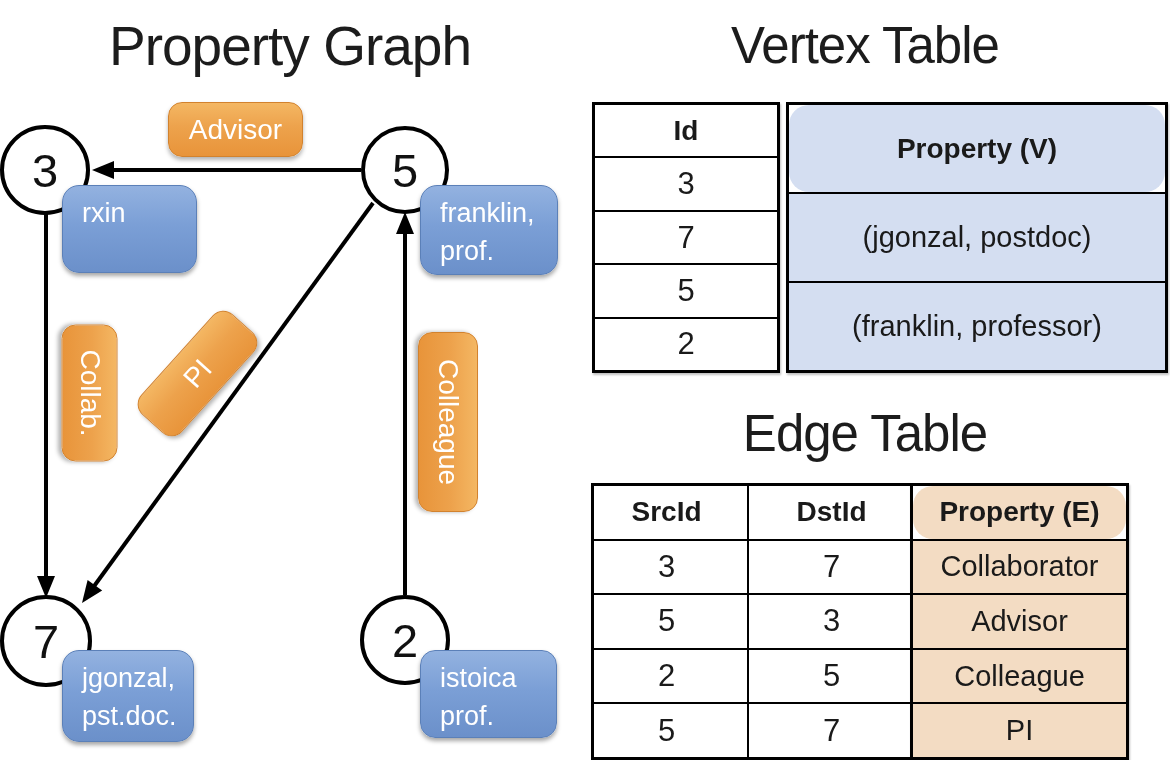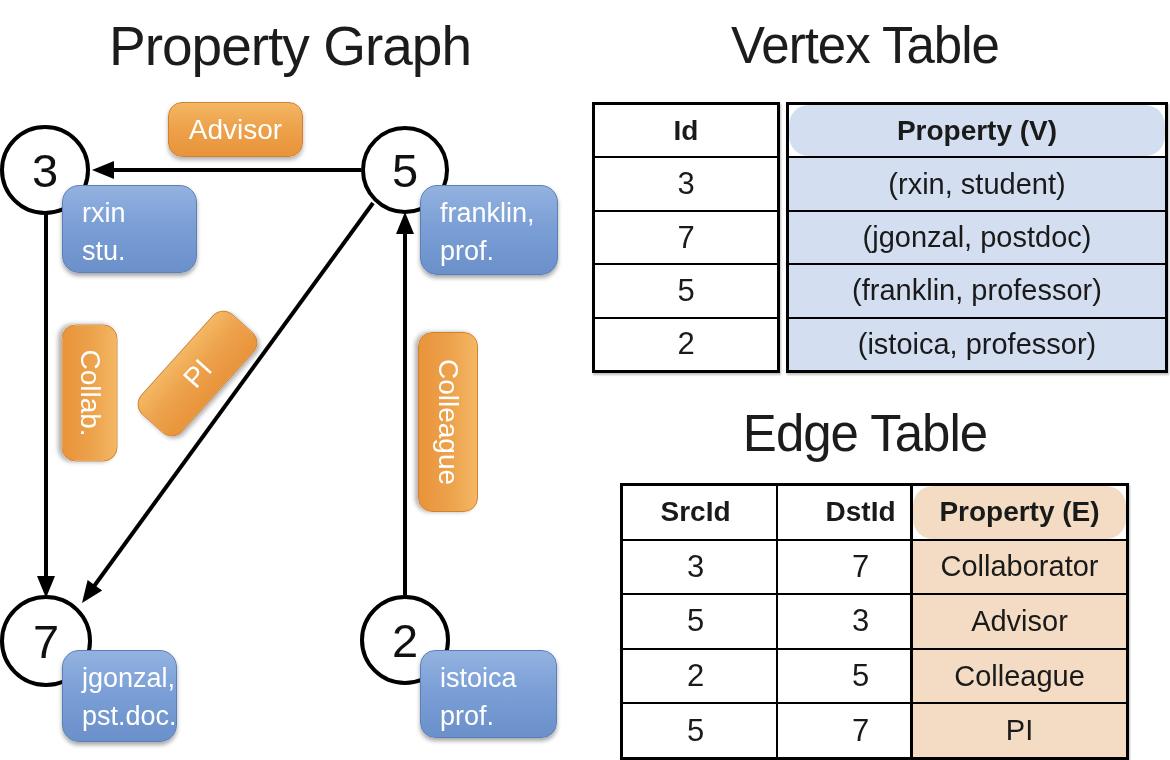--- a/index.html
+++ b/index.html
@@ -34,21 +34,21 @@
   .vbox {
     position:absolute; z-index:3; box-sizing:border-box;
     background:linear-gradient(180deg,#93b2e0 0%,#7b9fd6 45%,#6b90ca 100%);
     border:1.5px solid #5b80b8; border-radius:17px;
     color:#fff; font-size:27px; line-height:1.42;
     padding:8px 8px 0 19px;
     box-shadow:0 3px 4px rgba(0,0,0,0.35);
   }
   #vbox-rxin     { left:62px;  top:185px; width:135px; height:88px; }
   #vbox-franklin { left:420px; top:185px; width:138px; height:90px; }
-  #vbox-jgonzal  { left:62px;  top:650px; width:115px; height:92px; }
+  #vbox-jgonzal  { left:62px;  top:650px; width:132px; height:92px; }
   #vbox-istoica  { left:420px; top:650px; width:137px; height:88px;border-radius:15px; }
 
   .ebox {
     position:absolute; z-index:2; box-sizing:border-box;
     background:linear-gradient(180deg,#f4b763 0%,#eda24c 45%,#e8943a 100%);
     border:1.5px solid #d2822e; border-radius:14px;
     color:#fff; font-size:28px;
     display:flex; align-items:center; justify-content:center;
     box-shadow:0 3px 4px rgba(0,0,0,0.3);
   }
@@ -75,21 +75,21 @@
     box-sizing:border-box;
   }
   .tcell + .tcell { border-left:2.5px solid #000; }
   .w46 { width:46.5%; } .w54 { width:53.5%;margin-left:8px; }
   .bluefill { background:#d4def1; }
   .tanfill  { background:#f3dcc3; }
   .propcell { font-size:29px; }
 
   #vt-id   { left:592px; top:102px; width:188px; height:271px; }
   #vt-prop { left:786px; top:102px; width:382px; height:271px; }
-  #et-ids  { left:620px; top:483px; width:326px; height:277px; }
+  #et-ids  { left:591px; top:483px; width:326px; height:277px; }
   #et-prop { left:910px; top:483px; width:219px; height:277px; }
 </style>
 </head>
 <body>
 
 <div class="title" id="graph-title">Property Graph</div>
 
 <svg id="edges-svg" width="580" height="760" viewBox="0 0 580 760">
 
   <line x1="361" y1="170" x2="112" y2="170" stroke="#000" stroke-width="4"></line>
@@ -113,21 +113,20 @@
 </div>
 <div class="vcircle" id="circle-7">
   <span>7</span>
 </div>
 <div class="vcircle" id="circle-2">
   <span>2</span>
 </div>
 
 <div class="vbox" id="vbox-rxin">
   <div>rxin</div>
-  <div>stu.</div>
 </div>
 <div class="vbox" id="vbox-franklin">
   <div>franklin,</div>
   <div>prof.</div>
 </div>
 <div class="vbox" id="vbox-jgonzal">
   <div>jgonzal,</div>
   <div>pst.doc.</div>
 </div>
 <div class="vbox" id="vbox-istoica">
@@ -153,24 +152,22 @@
 <div class="subtable" id="vt-id">
   <div class="trow hdr">Id</div>
   <div class="trow">3</div>
   <div class="trow">7</div>
   <div class="trow">5</div>
   <div class="trow">2</div>
 </div>
 
 <div class="subtable" id="vt-prop">
   <div class="trow hdr bluefill">Property (V)</div>
-  <div class="trow bluefill propcell">(rxin, student)</div>
   <div class="trow bluefill propcell">(jgonzal, postdoc)</div>
   <div class="trow bluefill propcell">(franklin, professor)</div>
-  <div class="trow bluefill propcell">(istoica, professor)</div>
 </div>
 
 <div class="title" id="edge-title">Edge Table</div>
 
 <div class="subtable" id="et-ids">
   <div class="trow hdr">
     <div class="tcell w46">SrcId</div>
     <div class="tcell w54">DstId</div>
   </div>
   <div class="trow">

